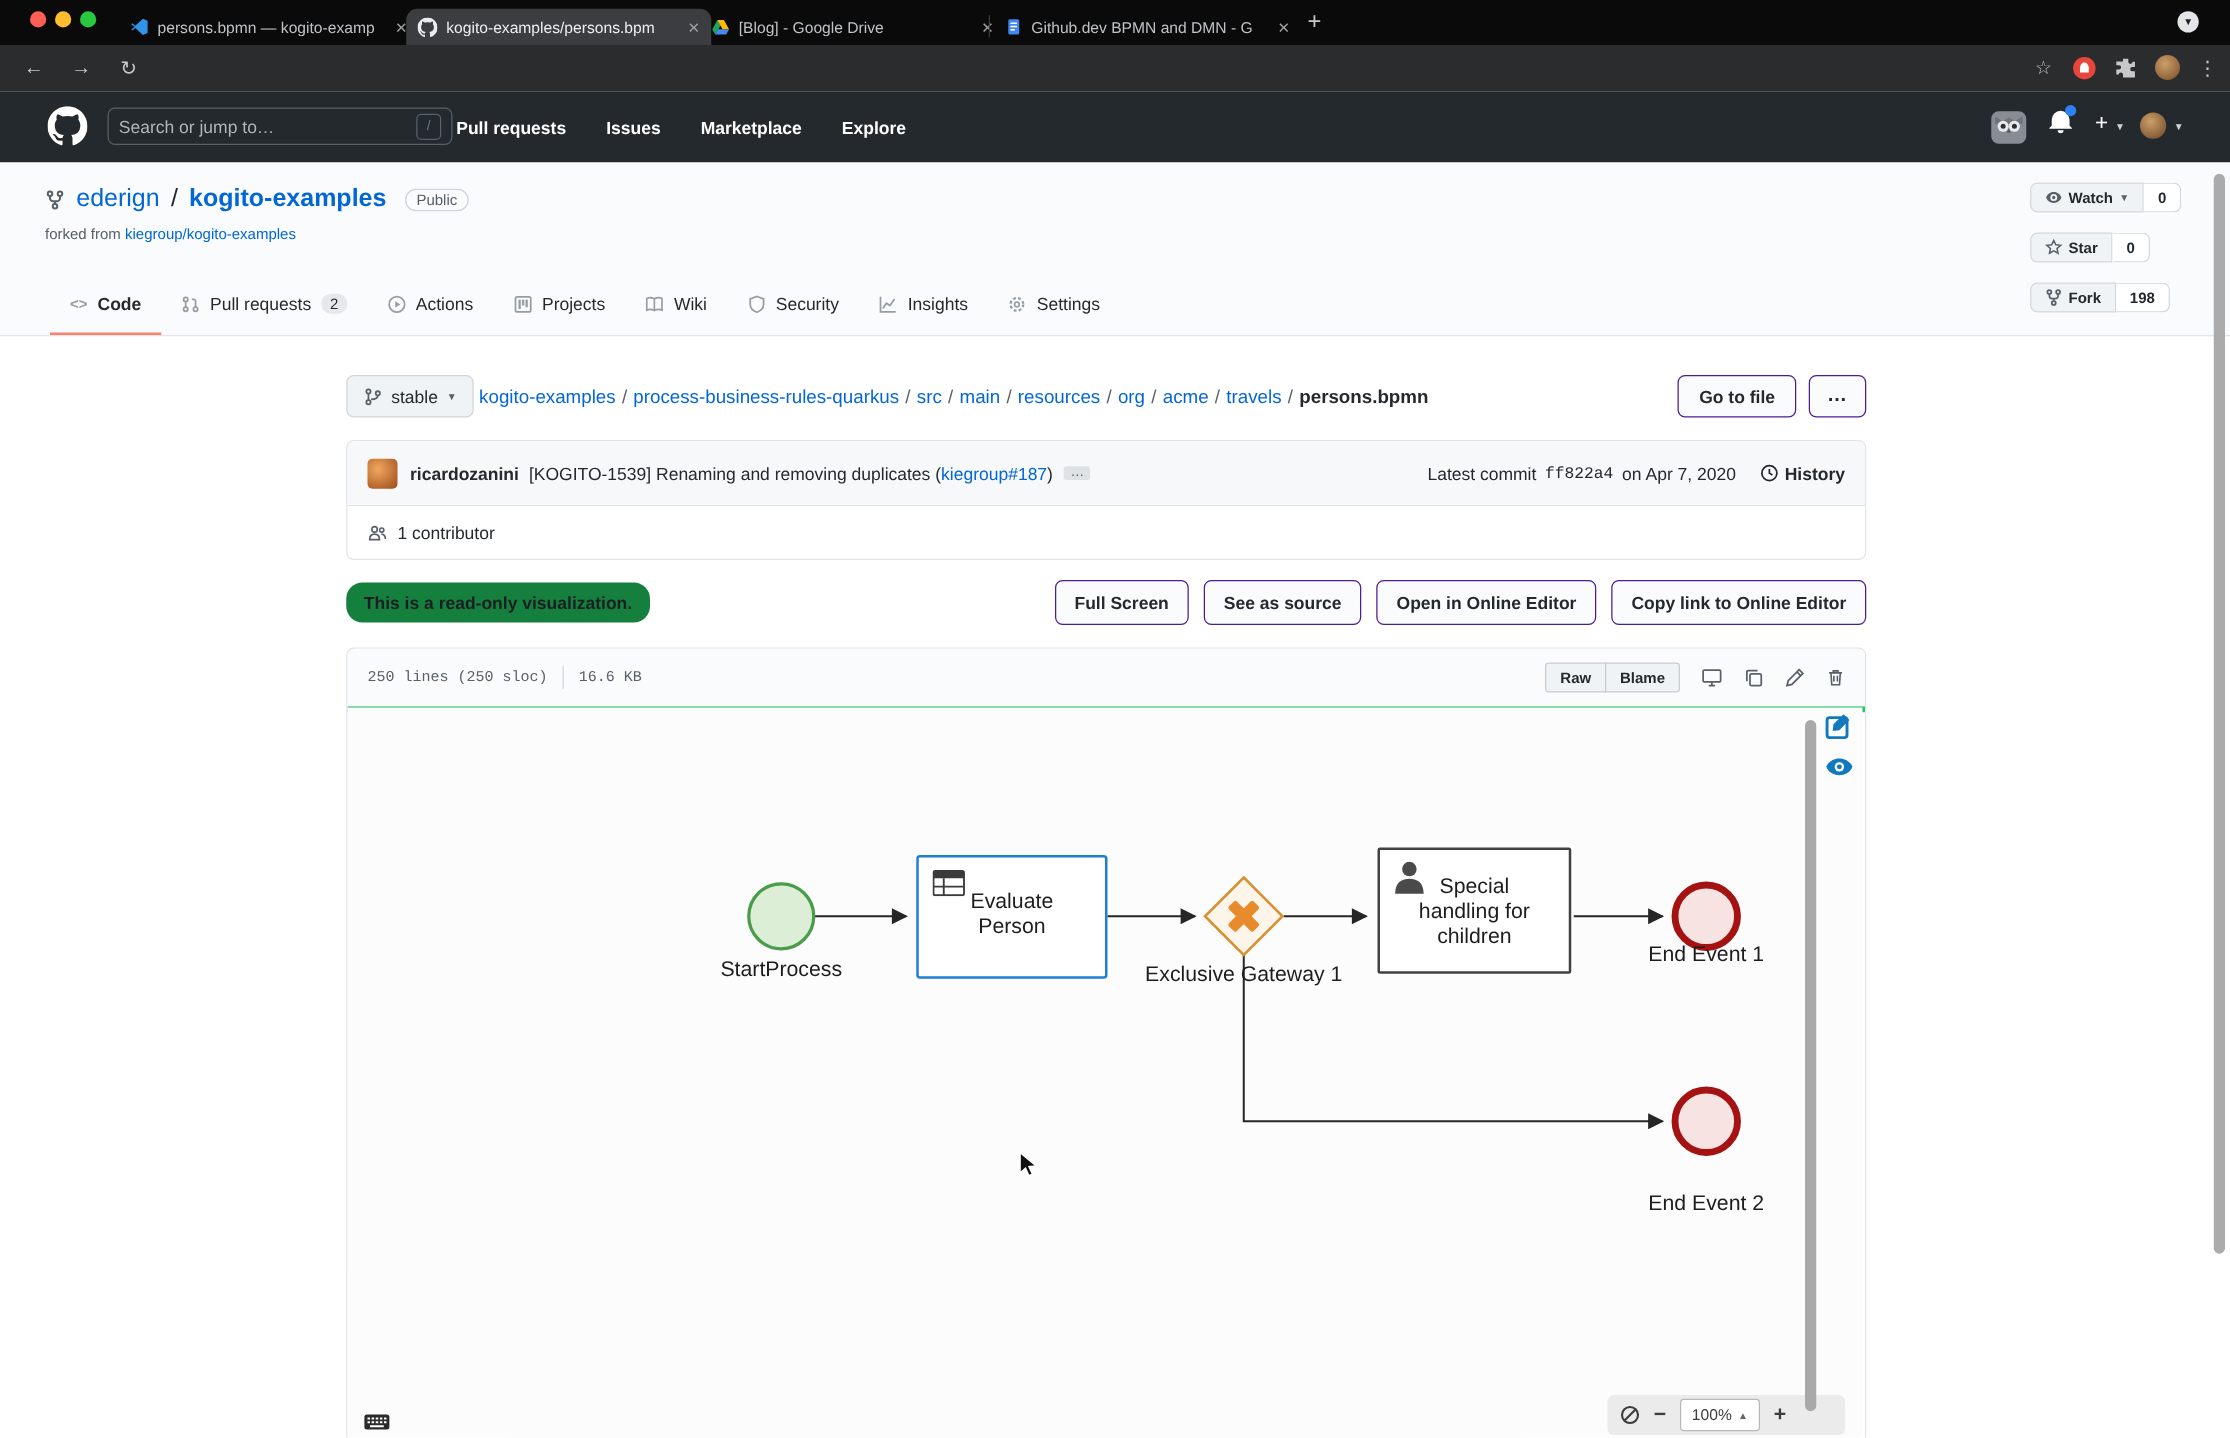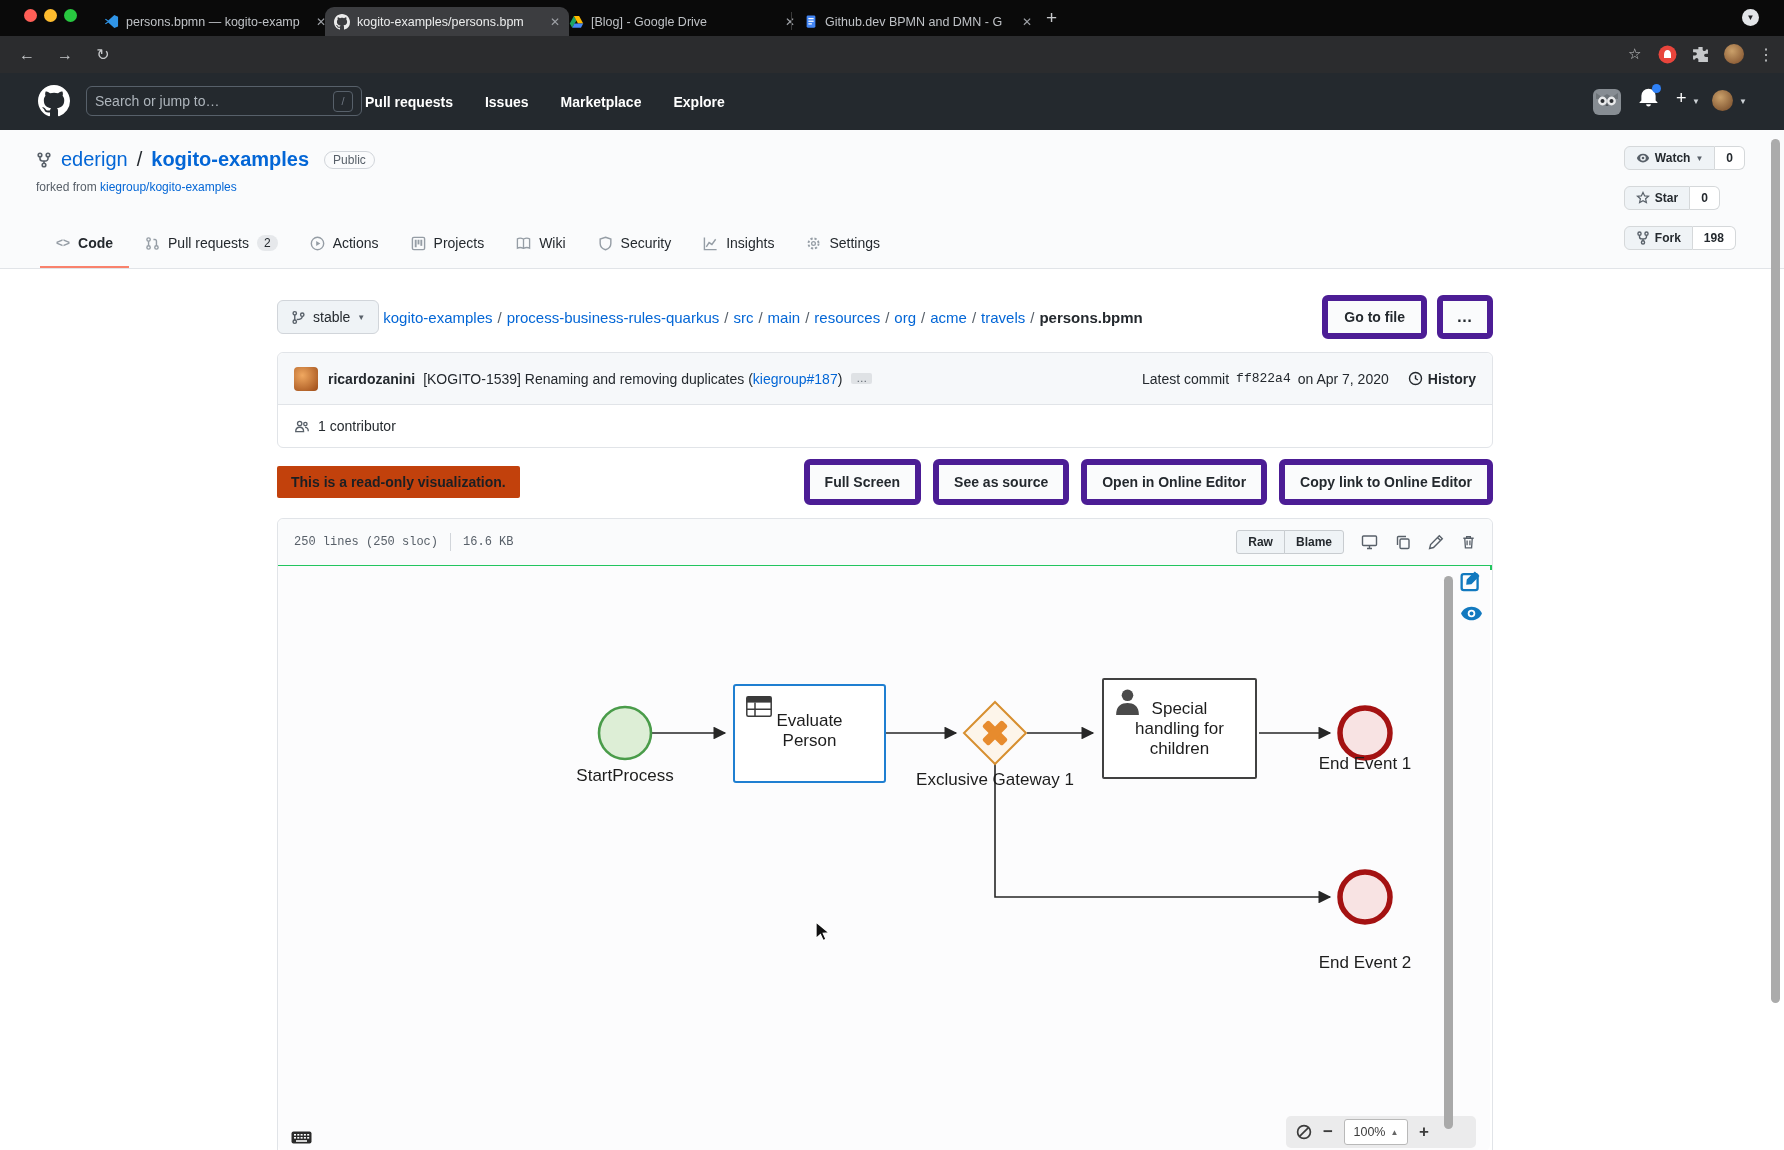--- a/index.html
+++ b/index.html
@@ -59,40 +59,40 @@
   .ric{color:#959da5}
 
   
   .crumbrow{position:absolute;left:277px;top:297px;width:1216px;height:40px;display:flex;align-items:center;}
   .branchbtn{display:flex;align-items:center;gap:7px;height:32px;background:#eff3f6;border:1px solid #d1d5da;
              border-radius:6px;padding:0 13px;font-size:14px;cursor:pointer}
   .crumbs{margin-left:4px;font-size:15px;white-space:nowrap}
   .crumbs a{color:#0366d6;text-decoration:none;cursor:pointer}
   .crumbs .sep{color:#586069;margin:0 5px}
   .crumbs .final{font-weight:bold;color:#24292e}
-  .btn{display:inline-flex;align-items:center;justify-content:center;background:#fafbfc;border:6px solid #4c1d95;
+  .btn{display:inline-flex;align-items:center;justify-content:center;background:#fafbfc;border:1px solid #4c1d95;
        border-radius:6px;font-size:14px;font-weight:bold;color:#24292e;cursor:pointer;white-space:nowrap}
 
   
   .commitbox{position:absolute;left:277px;top:352px;width:1214px;border:1px solid #e1e4e8;border-radius:6px;background:#fff}
   .commithead{height:51px;background:#f6f8fa;border-bottom:1px solid #e1e4e8;border-radius:6px 6px 0 0;
               display:flex;align-items:center;padding:0 16px;font-size:14px;text-align:right;}
   .cavatar{width:24px;height:24px;border-radius:4px;background:radial-gradient(circle at 35% 35%,#f0a860,#9c4a16);flex:0 0 auto}
   .cauthor{font-weight:bold;margin:0 8px 0 10px}
   .cmsg a{color:#0366d6;text-decoration:none;cursor:pointer}
   .cellip{background:#dfe2e5;border-radius:2px;padding:0 5px;font-size:11px;line-height:9px;height:11px;color:#586069;
           margin-left:9px;cursor:pointer;display:inline-flex;align-items:center}
   .cright{margin-left:auto;display:flex;align-items:center;gap:7px;font-size:14px;color:#24292e;white-space:nowrap}
   .csha{font-family:"Liberation Mono",monospace;font-size:13px}
   .chist{display:flex;align-items:center;gap:5px;font-weight:bold;margin-left:12px;cursor:pointer}
   .contribrow{height:42px;display:flex;align-items:center;padding:0 16px;font-size:14px;gap:8px}
 
   
   .actrow{position:absolute;left:277px;top:464px;width:1216px;height:36px;display:flex;align-items:center;}
-  .notepill{background:#c2410c;border-radius:2px;padding:8px 14px;font-size:14px;font-weight:bold;color:#1b1f23}
+  .notepill{background:#15803d;border-radius:13px;padding:8px 14px;font-size:14px;font-weight:bold;color:#1b1f23}
   .actbtns{margin-left:auto;display:flex;gap:12px}
   .actbtns .btn{height:34px;padding:0 15px}
 
   
   .filebox{position:absolute;left:277px;top:518px;width:1214px;height:700px;border:1px solid #e1e4e8;border-radius:6px;background:#fff}
   .filehead{height:46px;background:#fafbfc;border-bottom:5px solid #22c55e;border-radius:6px 6px 0 0;
             display:flex;align-items:center;padding:0 16px;}
   .fmeta{font-family:"Liberation Mono",monospace;font-size:12px;color:#586069;display:flex;align-items:center}
   .fdiv{width:1px;height:18px;background:#d1d5da;margin:0 12px}
   .fright{margin-left:auto;display:flex;align-items:center}

